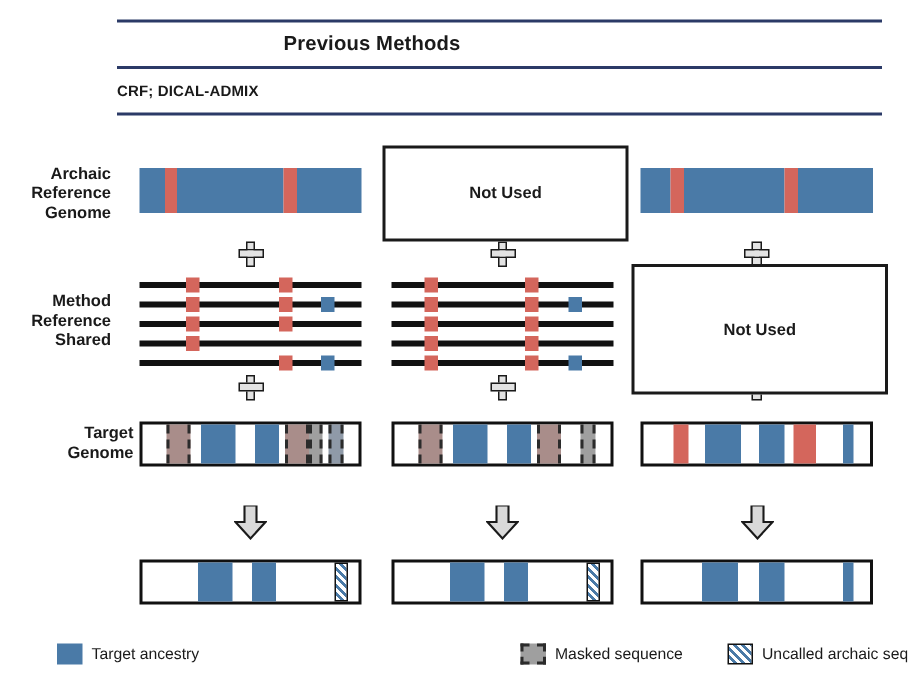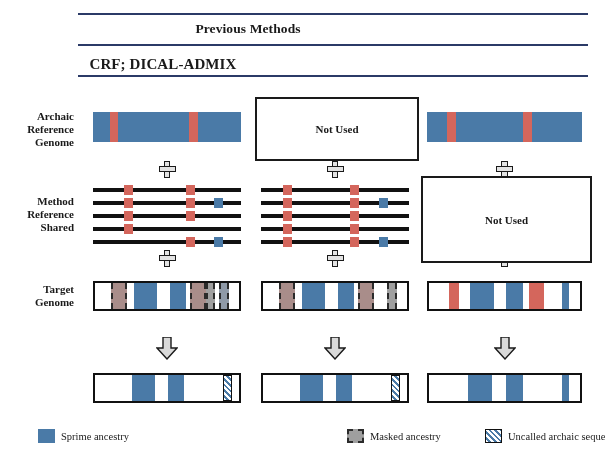--- a/index.html
+++ b/index.html
@@ -4,32 +4,32 @@
 <style>
   html,body{margin:0;padding:0;}
   body{
     width:605px;height:455px;
     background:#ffffff;
     font-family:"Liberation Sans", sans-serif;
     color:#1a1a1a;
     overflow:hidden;
     position:relative;
   }
-  #stage{position:absolute;left:0;top:0;width:605px;height:455px;font-family:Liberation Serif, serif;}
+  #stage{position:absolute;left:0;top:0;width:605px;height:455px;}
 
   
   .hline{position:absolute;background:#2b3a67;height:2px;}
   .hdr-group{
     position:absolute;text-align:center;
     font-size:13.5px;font-weight:bold;letter-spacing:.1px;
     color:#1a1a1a;
   }
   .hdr-method{
-    position:absolute;text-align:center;
-    font-size:15px;font-weight:bold;letter-spacing:.1px;
+    position:absolute;
+    font-size:10px;font-weight:bold;letter-spacing:.1px;
     color:#1a1a1a;
   }
 
   
   .rowlabel{
     position:absolute;text-align:right;
     font-size:11px;font-weight:bold;line-height:13px;
     color:#1a1a1a;
   }
   .seg{position:absolute;top:0;bottom:0;}
@@ -124,21 +124,21 @@
     <div>Reference</div>
     <div>Genome</div>
   </div>
 
   <div class="rowlabel" style="left:8px;top:195px;width:66px;">
     <div>Method</div>
     <div>Reference</div>
     <div>Shared</div>
   </div>
 
-  <div class="rowlabel" style="left:8px;top:283px;width:66px;">
+  <div class="rowlabel" style="left:23px;top:283px;width:66px;">
     <div>Target</div>
     <div>Genome</div>
   </div>
 
 
   <div id="graphics">
       <div class="bar-plain" style="left:93px;top:112px;width:148px;height:30px;">
         <div class="seg" style="left:0%;width:11.5%;background:#4a7aa7;"></div>
         <div class="seg" style="left:11.5%;width:5.5%;background:#d4665c;"></div>
         <div class="seg" style="left:17%;width:48%;background:#4a7aa7;"></div>
@@ -264,25 +264,25 @@
       <div class="boxed" style="left:427px;top:373px;width:155px;height:30px;">
         <div class="seg" style="left:26%;width:16%;background:#4a7aa7;"></div>
         <div class="seg" style="left:51%;width:11%;background:#4a7aa7;"></div>
         <div class="seg" style="left:88%;width:5%;background:#4a7aa7;"></div>
       </div>
     </div>
 
   <div class="legend">
     <div class="lg-item" style="left:38px;top:5px;">
       <span class="lg-swatch sw-archaic"></span>
-      <span class="lg-text">Sprime ancestry</span>
+      <span class="lg-text">Target ancestry</span>
     </div>
     <div class="lg-item" style="left:347px;top:5px;">
       <span class="lg-swatch sw-masked"></span>
-      <span class="lg-text">Masked ancestry</span>
+      <span class="lg-text">Masked sequence</span>
     </div>
     <div class="lg-item" style="left:485px;top:5px;">
       <span class="lg-swatch sw-uncalled"></span>
       <span class="lg-text">Uncalled archaic sequence</span>
     </div>
   </div>
 
 </div>
 
 </body></html>

